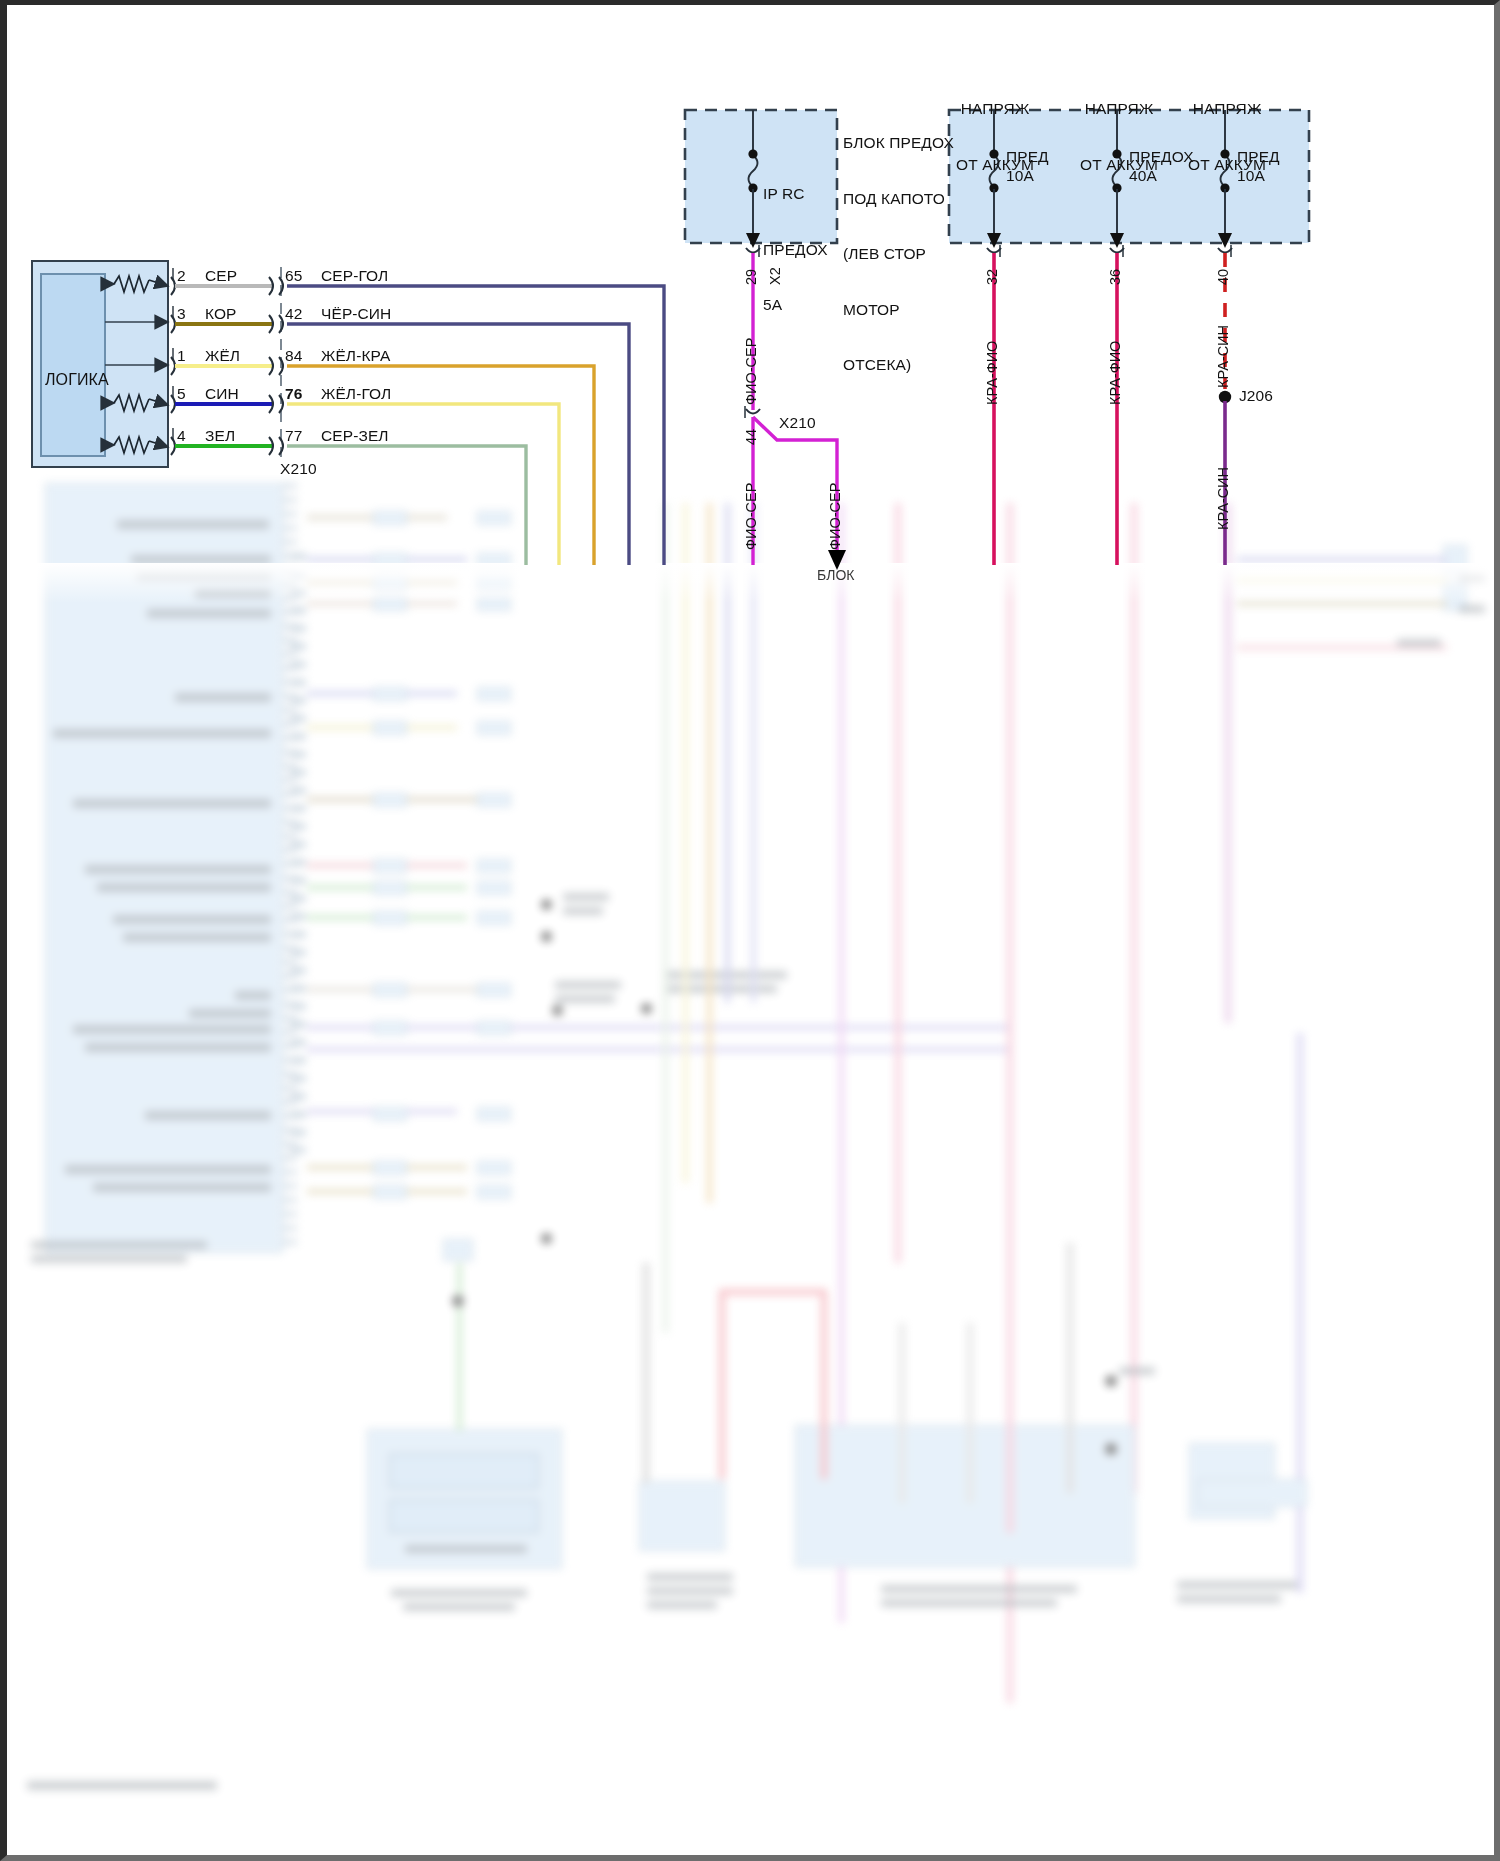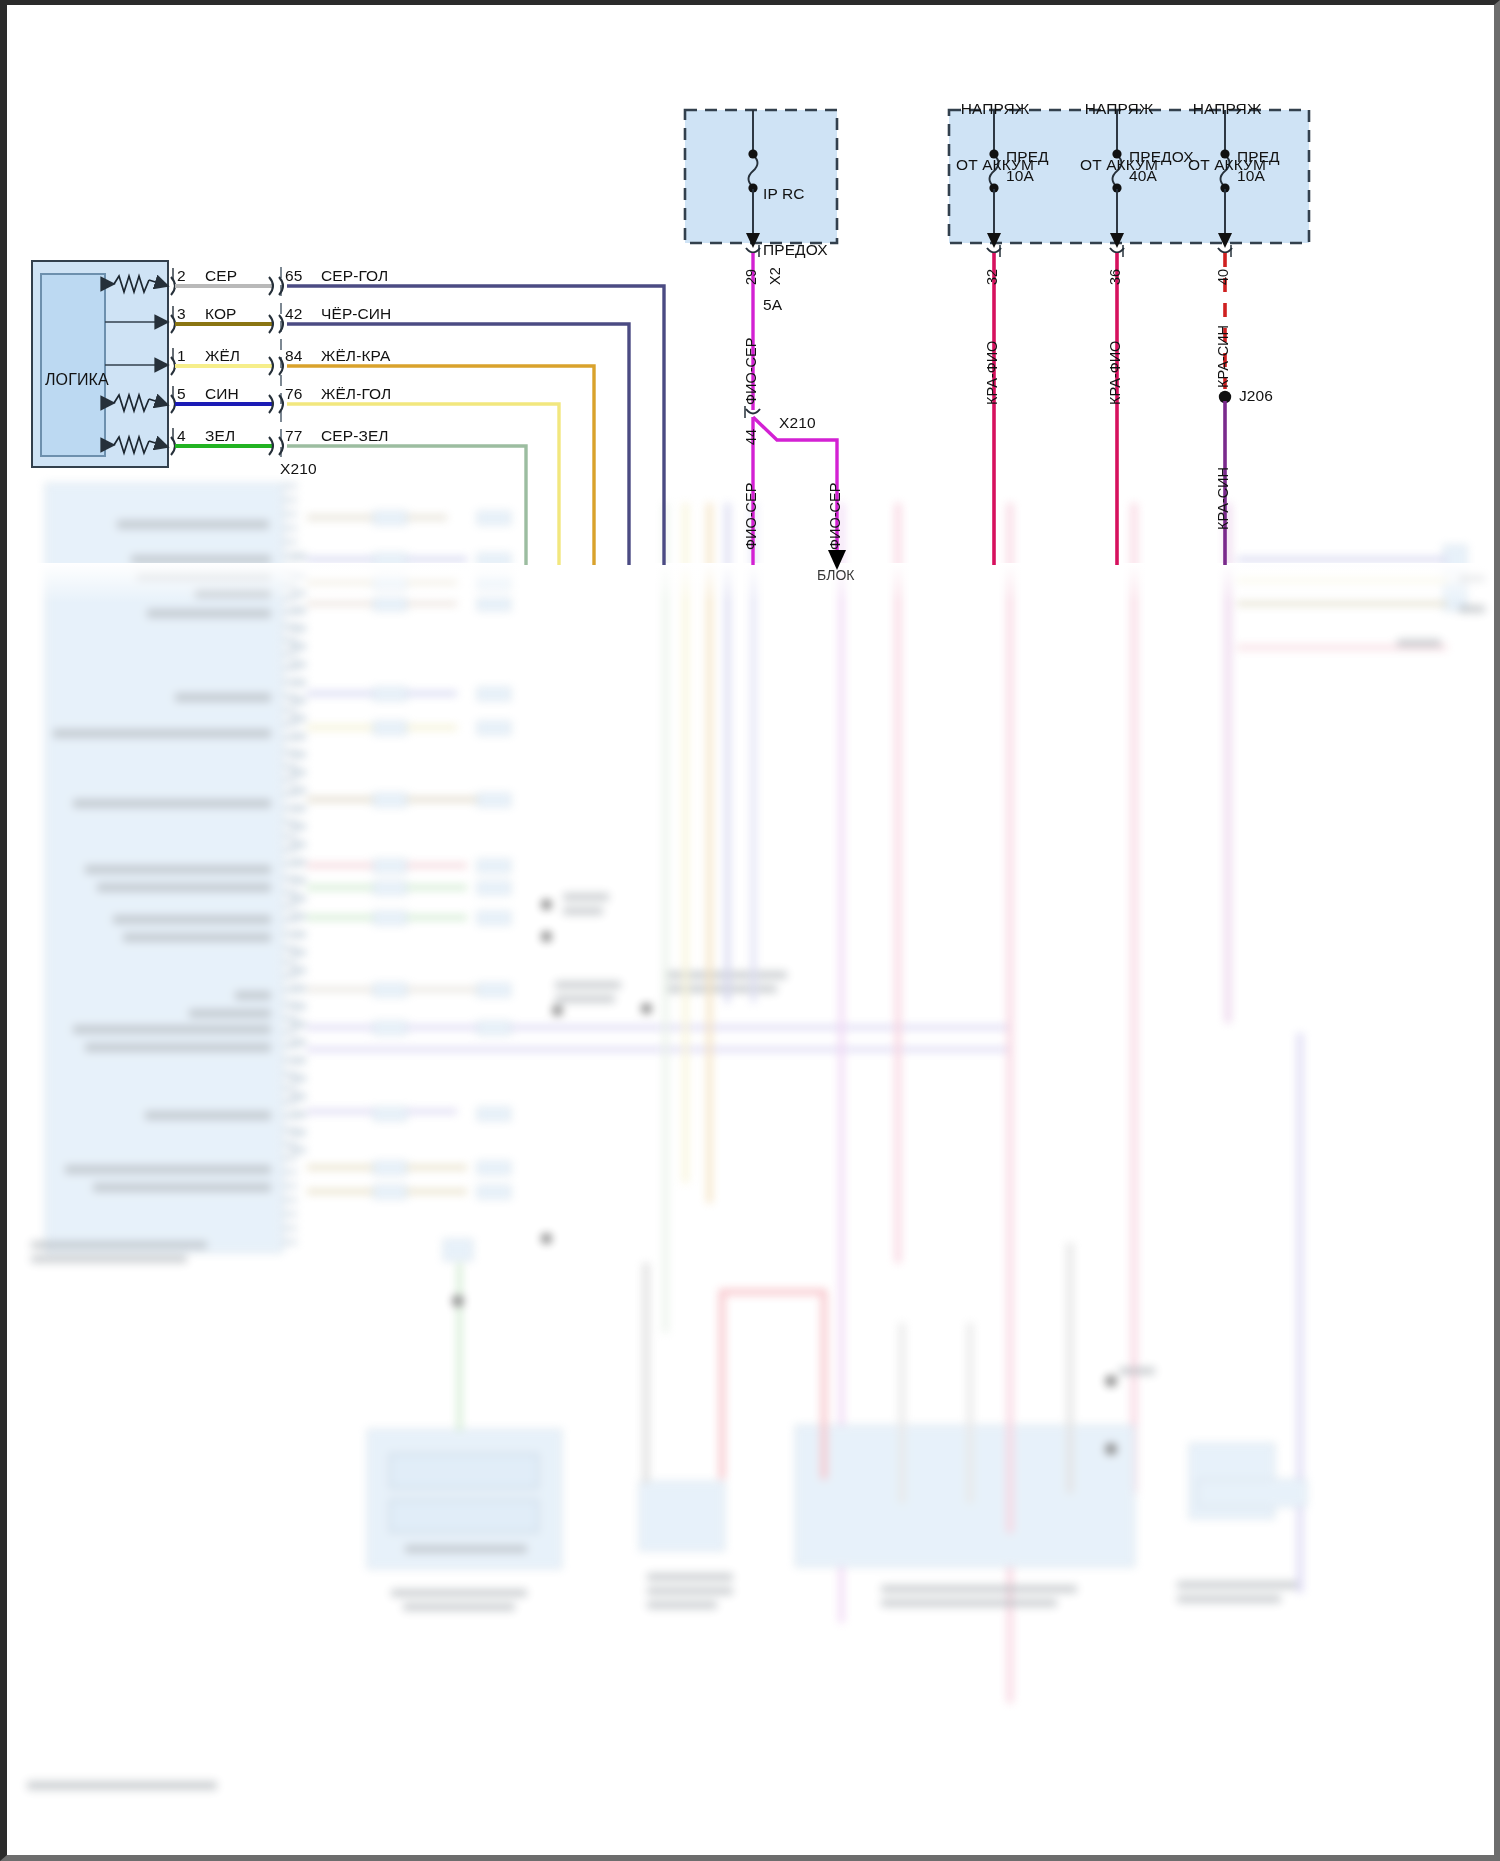--- a/index.html
+++ b/index.html
@@ -335,35 +335,42 @@
 
   <div class="abs txt" style="left:198px;top:262px;">СЕР</div>
   <div class="abs txt" style="left:198px;top:300px;">КОР</div>
   <div class="abs txt" style="left:198px;top:342px;">ЖЁЛ</div>
   <div class="abs txt" style="left:198px;top:380px;">СИН</div>
   <div class="abs txt" style="left:198px;top:422px;">ЗЕЛ</div>
 
   <div class="abs txt" style="left:278px;top:262px;">65</div>
   <div class="abs txt" style="left:278px;top:300px;">42</div>
   <div class="abs txt" style="left:278px;top:342px;">84</div>
-  <div class="abs txt" style="left:278px;top:380px;">76</div>
+  <div class="abs txt" style="left:278px;top:380px;font-weight:bold;">76</div>
   <div class="abs txt" style="left:278px;top:422px;">77</div>
 
   <div class="abs txt" style="left:314px;top:262px;">СЕР-ГОЛ</div>
   <div class="abs txt" style="left:314px;top:300px;">ЧЁР-СИН</div>
   <div class="abs txt" style="left:314px;top:342px;">ЖЁЛ-КРА</div>
   <div class="abs txt" style="left:314px;top:380px;">ЖЁЛ-ГОЛ</div>
   <div class="abs txt" style="left:314px;top:422px;">СЕР-ЗЕЛ</div>
 
   <div class="abs txt" style="left:273px;top:455px;">X210</div>
 
   <div class="abs txt" style="left:756px;top:143px;">
     <div>IP RC</div>
     <div>ПРЕДОХ</div>
     <div>5A</div>
+  </div>
+  <div class="abs txt" style="left:836px;top:92px;">
+    <div>БЛОК ПРЕДОХ</div>
+    <div>ПОД КАПОТО</div>
+    <div>(ЛЕВ СТОР</div>
+    <div>МОТОР</div>
+    <div>ОТСЕКА)</div>
   </div>
 
   <div class="abs vtxt" style="left:736px;top:280px;">29</div>
   <div class="abs vtxt" style="left:760px;top:280px;">X2</div>
   <div class="abs vtxt" style="left:736px;top:400px;">ФИО-СЕР</div>
   <div class="abs vtxt" style="left:736px;top:440px;">44</div>
   <div class="abs txt" style="left:772px;top:409px;">X210</div>
   <div class="abs vtxt" style="left:736px;top:545px;">ФИО-СЕР</div>
   <div class="abs vtxt" style="left:820px;top:545px;">ФИО-СЕР</div>
   <div class="abs txt-sm" style="left:810px;top:562px;opacity:.85;">БЛОК</div>

